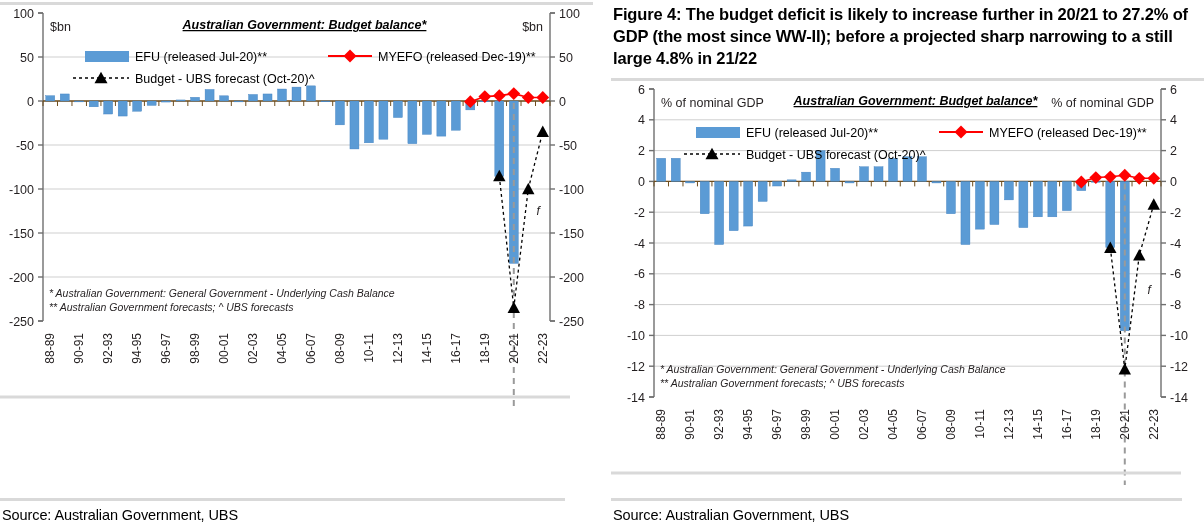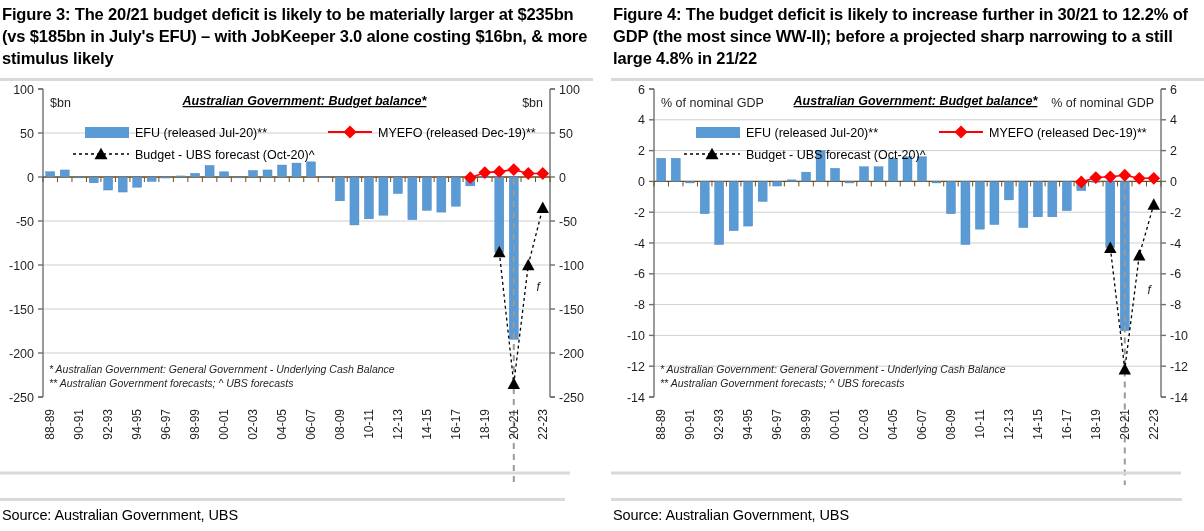--- a/index.html
+++ b/index.html
@@ -42,21 +42,20 @@
   .foot{font-family:"Liberation Sans",sans-serif;font-size:10.5px;font-style:italic;fill:#231f20;}
   .xlab{font-family:"Liberation Sans",sans-serif;font-size:12px;fill:#231f20;}
   .fmark{font-family:"Liberation Sans",sans-serif;font-size:12px;font-style:italic;fill:#231f20;}
 </style>
 </head>
 <body>
 
 <div class="page">
 
   <div class="panel panel-left">
-    <div class="fig-title">Figure 3: The 20/21 budget deficit is likely to be materially larger at $235bn (vs $185bn in July's EFU) – with JobKeeper 3.0 alone costing $16bn, &amp; more stimulus likely</div>
     <div class="rule"></div>
     <div class="chart-wrap">
       <svg id="svg-fig3" class="chart-svg" width="593" height="404" viewBox="0 0 593 404">
           <line x1="43" y1="52" x2="550" y2="52" stroke="#cfcfcf" stroke-width="1"></line>
           <line x1="43" y1="96" x2="550" y2="96" stroke="#cfcfcf" stroke-width="1"></line>
           <line x1="43" y1="140" x2="550" y2="140" stroke="#cfcfcf" stroke-width="1"></line>
           <line x1="43" y1="184" x2="550" y2="184" stroke="#cfcfcf" stroke-width="1"></line>
           <line x1="43" y1="228" x2="550" y2="228" stroke="#cfcfcf" stroke-width="1"></line>
           <line x1="43" y1="272" x2="550" y2="272" stroke="#cfcfcf" stroke-width="1"></line>
           <line x1="43" y1="8" x2="43" y2="316" stroke="#6f6f6f" stroke-width="1.4"></line>
@@ -217,21 +216,21 @@
             <text x="546.7571428571429" y="328" class="xlab" text-anchor="end" transform="rotate(-90 546.7571428571429 328)">22-23</text>
           </g>
           <line x1="0" y1="392" x2="570" y2="392" stroke="#d9d9d9" stroke-width="3"></line>
         </svg>
     </div>
     <div class="srcrule"></div>
     <div class="source">Source:  Australian Government, UBS</div>
   </div>
 
   <div class="panel panel-right">
-    <div class="fig-title">Figure 4: The budget deficit is likely to increase further in 30/21 to 12.2% of GDP (the most since WW-II); before a projected sharp narrowing to a still large 4.8% in 21/22</div>
+    <div class="fig-title">Figure 4: The budget deficit is likely to increase further in 20/21 to 27.2% of GDP (the most since WW-II); before a projected sharp narrowing to a still large 4.8% in 21/22</div>
     <div class="rule"></div>
     <div class="chart-wrap">
       <svg id="svg-fig4" class="chart-svg" width="593" height="404" viewBox="0 0 593 404">
           <line x1="43" y1="38.80000000000001" x2="550" y2="38.80000000000001" stroke="#cfcfcf" stroke-width="1"></line>
           <line x1="43" y1="69.6" x2="550" y2="69.6" stroke="#cfcfcf" stroke-width="1"></line>
           <line x1="43" y1="100.4" x2="550" y2="100.4" stroke="#cfcfcf" stroke-width="1"></line>
           <line x1="43" y1="131.20000000000002" x2="550" y2="131.20000000000002" stroke="#cfcfcf" stroke-width="1"></line>
           <line x1="43" y1="162" x2="550" y2="162" stroke="#cfcfcf" stroke-width="1"></line>
           <line x1="43" y1="192.8" x2="550" y2="192.8" stroke="#cfcfcf" stroke-width="1"></line>
           <line x1="43" y1="223.60000000000002" x2="550" y2="223.60000000000002" stroke="#cfcfcf" stroke-width="1"></line>

